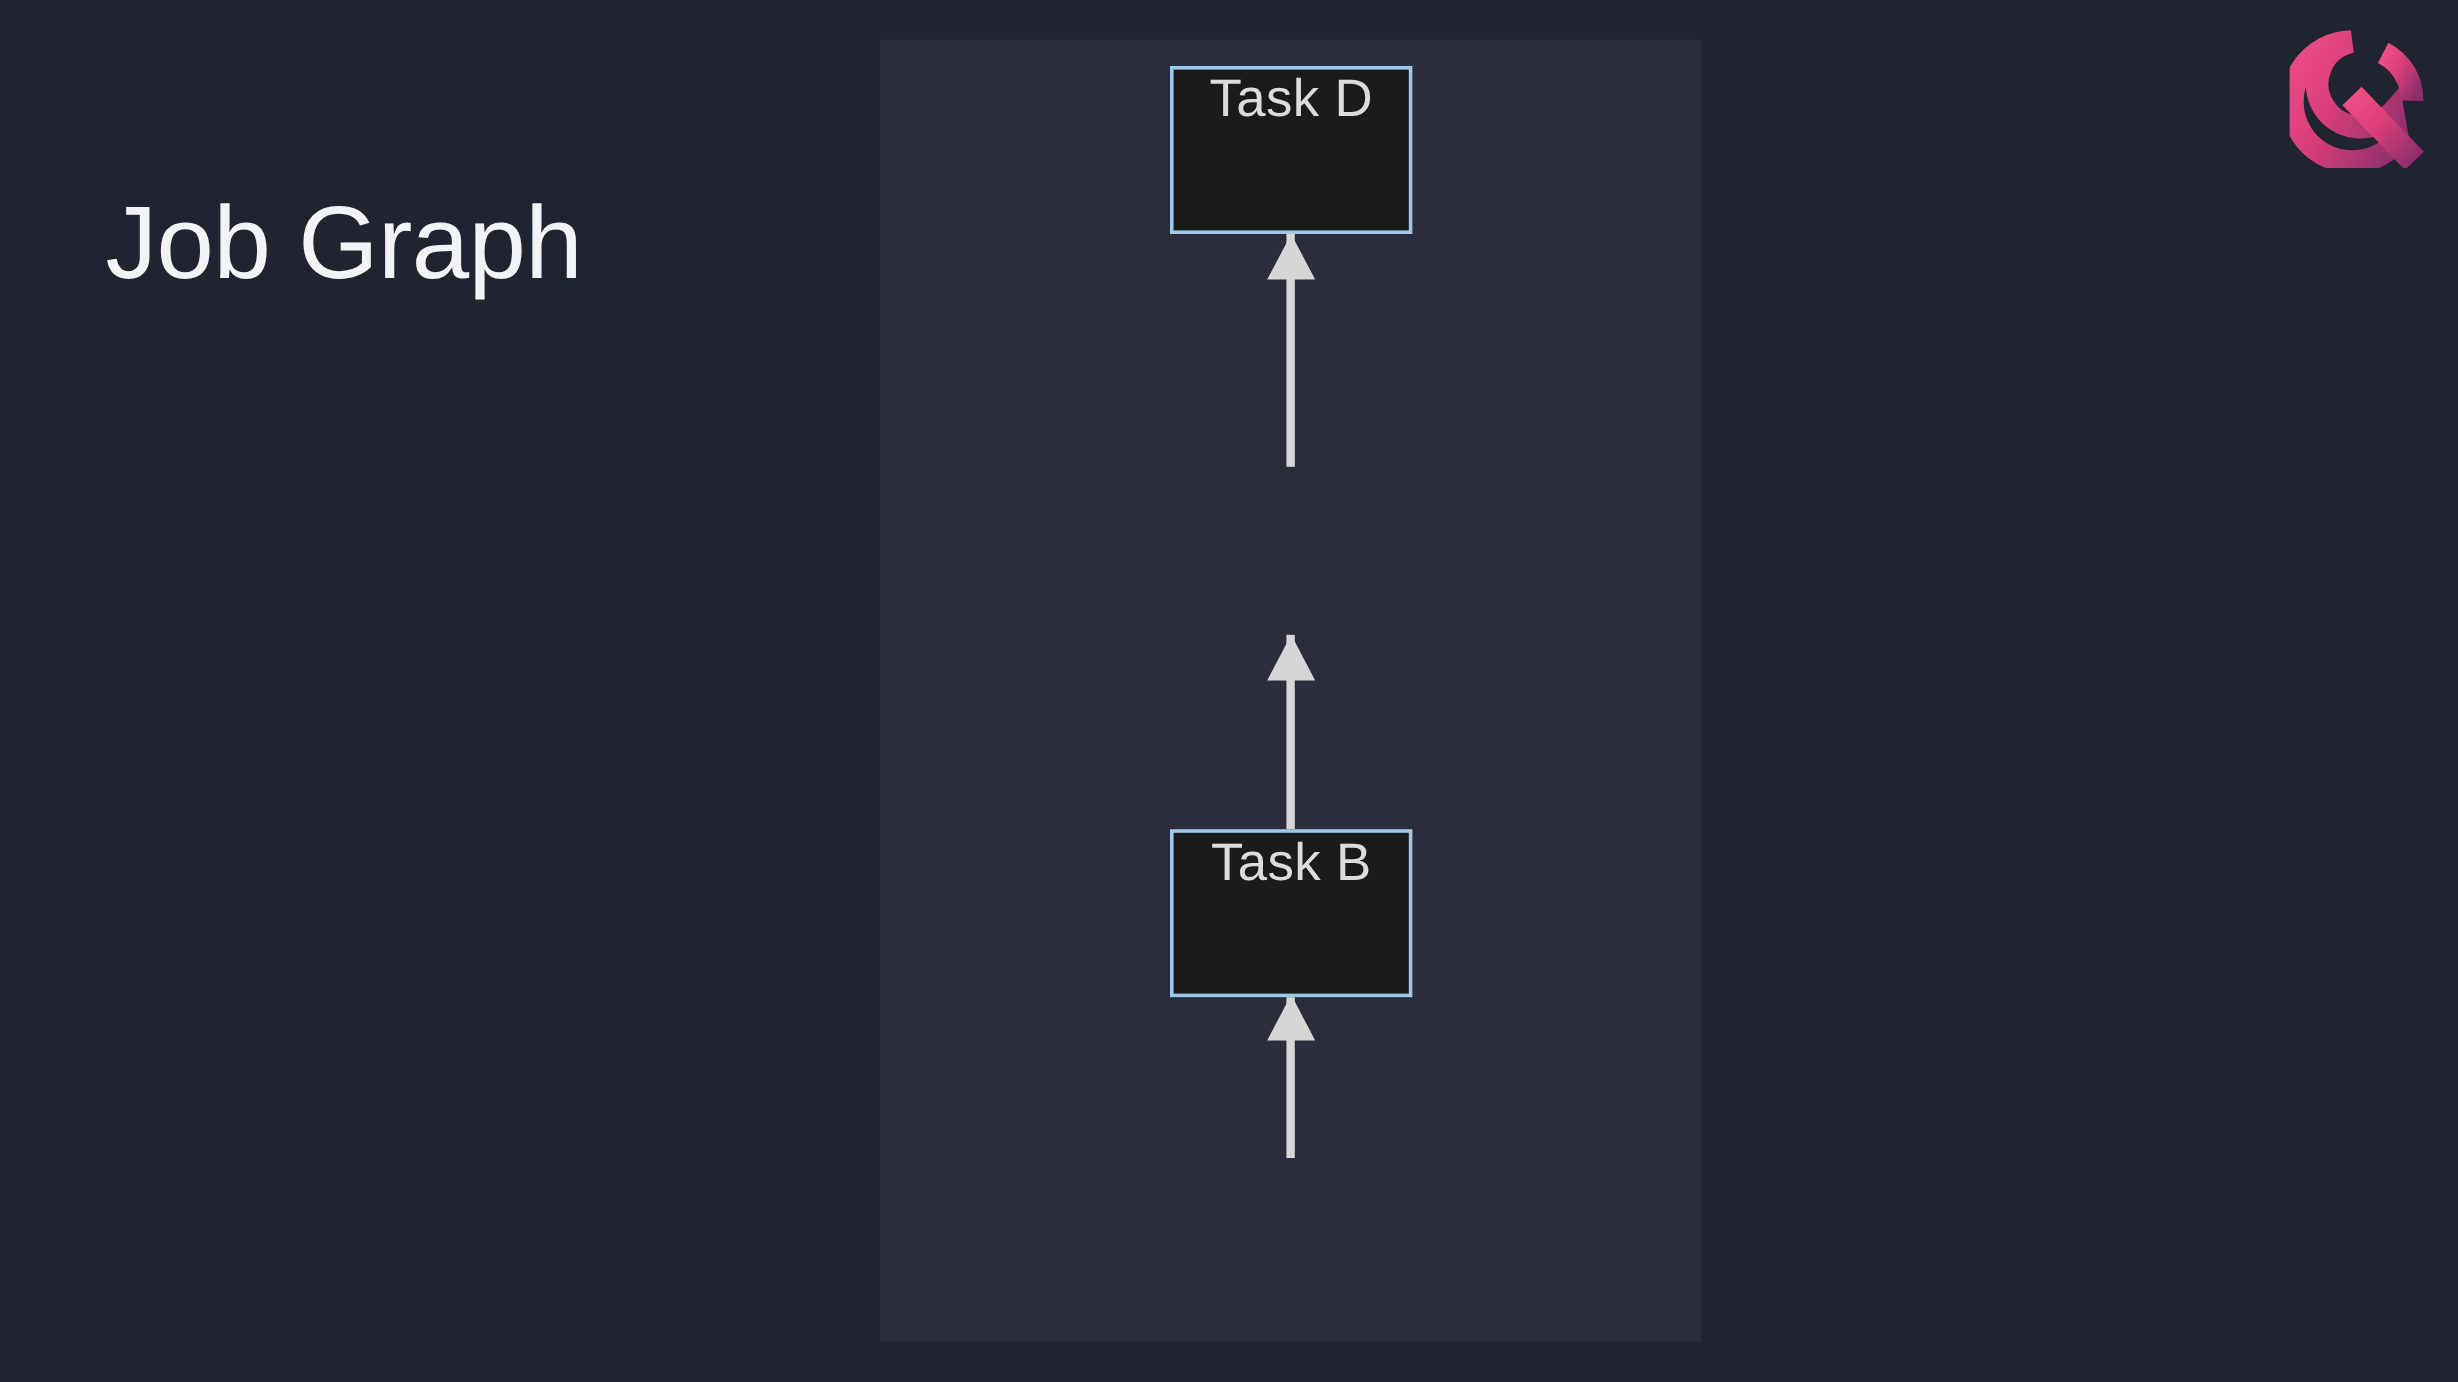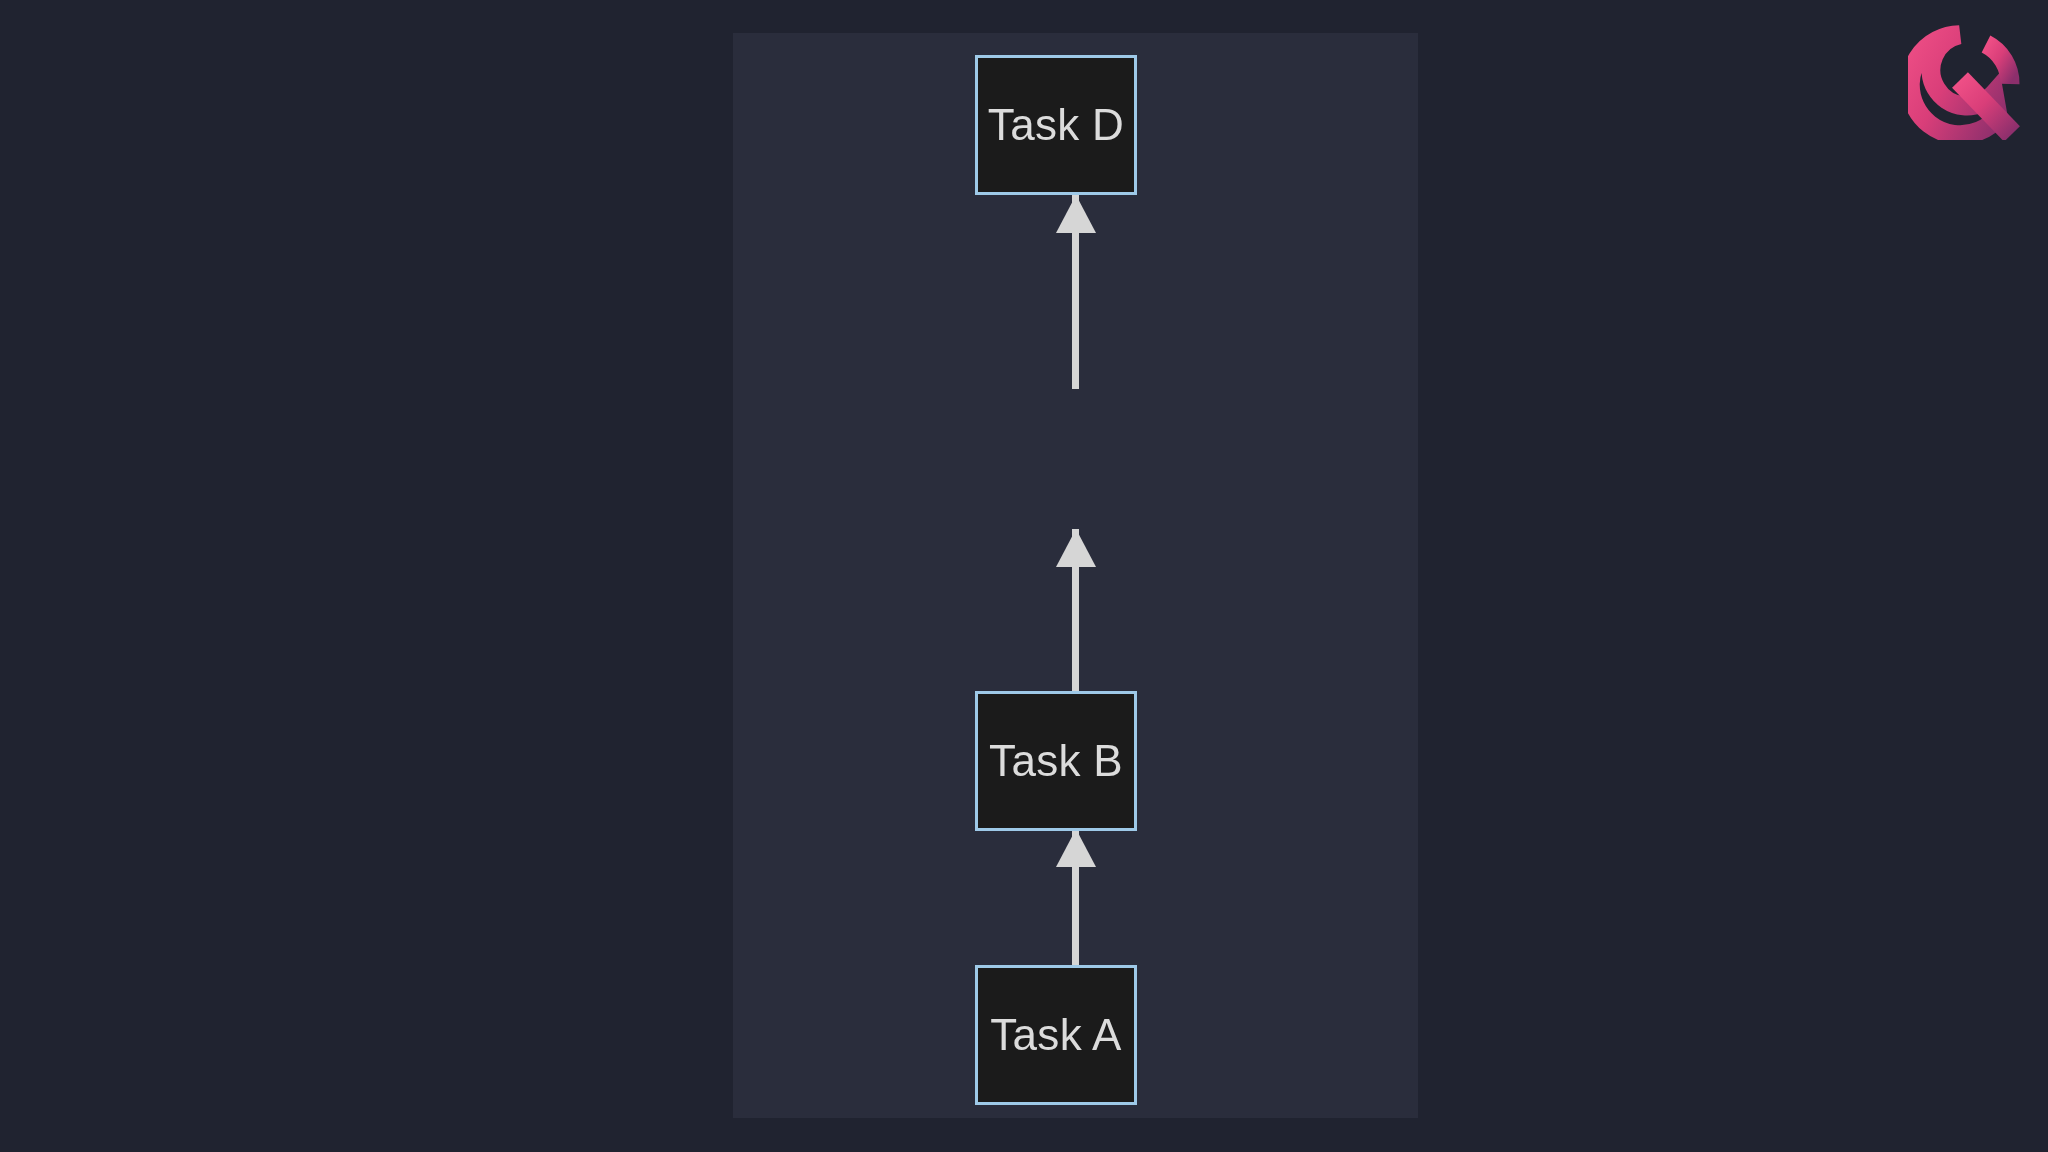--- a/index.html
+++ b/index.html
@@ -52,27 +52,27 @@
     left: 733px;
     top: 33px;
     width: 685px;
     height: 1085px;
     background: #2a2d3c;
   }
 
   
   .task-node {
     position: absolute;
-    width: 162px;
+    width: 202px;
     height: 140px;
     box-sizing: border-box;
     background: #1b1b1b;
     border: 3px solid #9ec9e8;
     display: flex;
-    align-items: center;
+    align-items: flex-start;
     justify-content: center;
   }
   .task-label {
     font-family: "Liberation Sans", sans-serif;
     font-size: 44px;
     font-weight: 400;
     color: #dcdcdc;
     letter-spacing: 0.3px;
     white-space: nowrap;
     user-select: none;
@@ -109,20 +109,21 @@
   .edge-1 .edge-head  { top: 496px; }
   
   .edge-2 .edge-shaft { top: 162px;  height: 194px; }
   .edge-2 .edge-head  { top: 162px; }
 </style>
 </head>
 <body>
 
 <div id="stage">
 
+  <div id="page-title">Job Graph</div>
 
   <div id="brand-logo">
     <svg viewBox="0 0 120 118" width="120" height="118" aria-hidden="true">
       <defs>
         <linearGradient id="qgrad" x1="0%" y1="0%" x2="100%" y2="100%">
           <stop offset="0%" stop-color="#ef4f86"></stop>
           <stop offset="45%" stop-color="#d93e79"></stop>
           <stop offset="100%" stop-color="#8c2f6c"></stop>
         </linearGradient>
       </defs>
@@ -146,23 +147,20 @@
     </div>
     <div class="edge edge-1">
       <div class="edge-shaft"></div>
       <div class="edge-head"></div>
     </div>
     <div class="edge edge-2">
       <div class="edge-shaft"></div>
       <div class="edge-head"></div>
     </div>
 
-    <div class="task-node node-0">
-      <span class="task-label">Task A</span>
-    </div>
     <div class="task-node node-1">
       <span class="task-label">Task B</span>
     </div>
     <div class="task-node node-3">
       <span class="task-label">Task D</span>
     </div>
 
   </div>
 </div>
 

